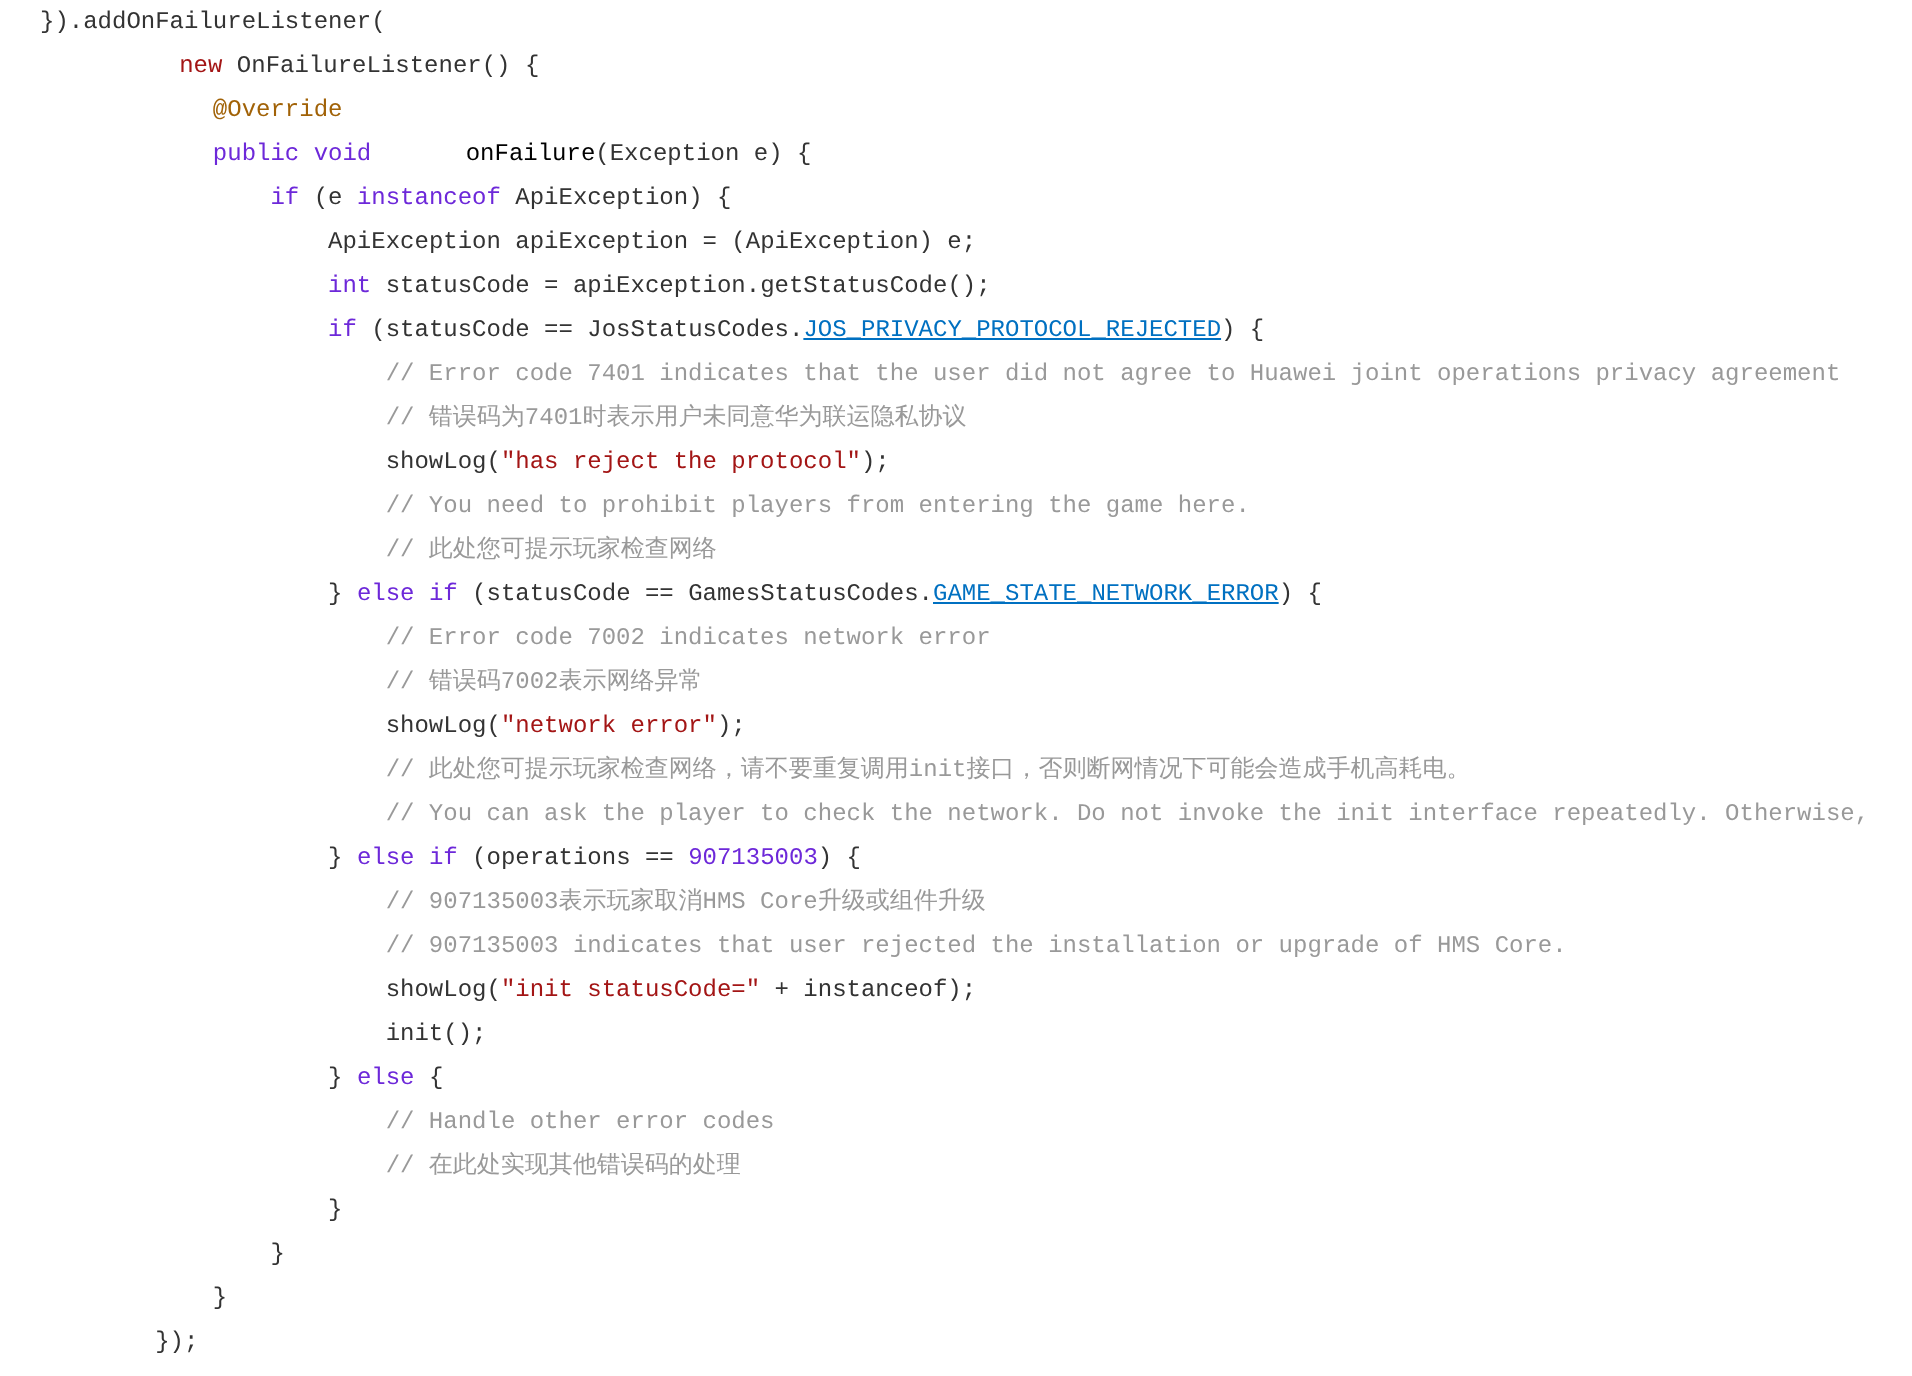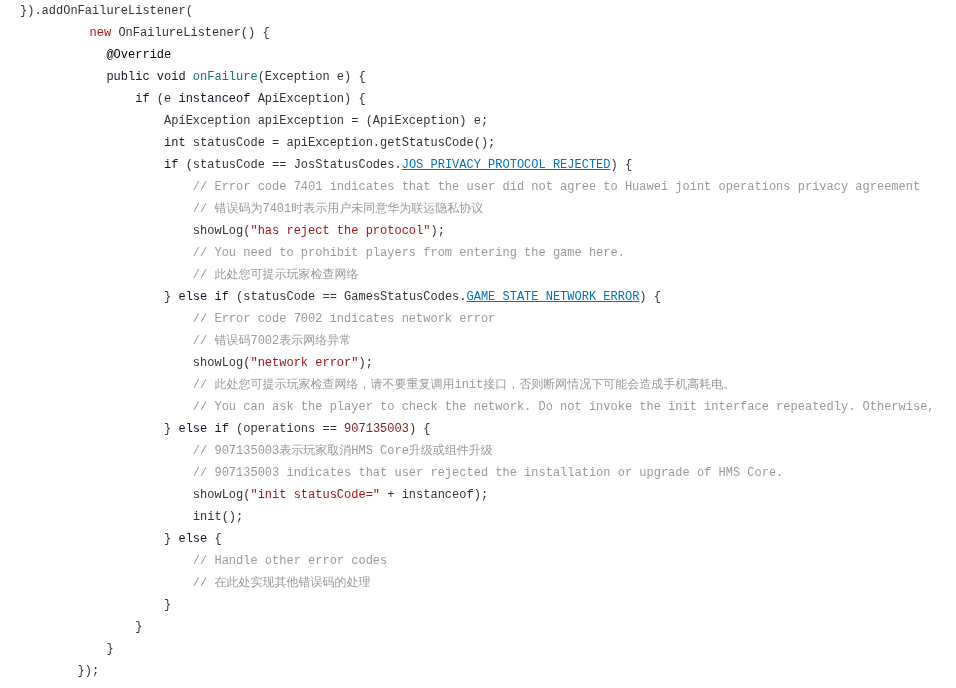--- a/index.html
+++ b/index.html
@@ -8,27 +8,27 @@
     background: #fff;
     font-family: Consolas, "Courier New", monospace;
     font-size: 12px;
     line-height: 22px;
     color: #333;
   }
   .code {
     padding: 0 20px 20px 20px;
     white-space: pre;
   }
-  .kw { color: #0f172a; margin-top: 36px; }         
-  .anno { color: #000000; }          
-  .method { color: #0f766e; }     
+  .kw { color: #6d28d9; margin-top: 36px; }         
+  .anno { color: #a16207; }          
+  .method { color: #000000; padding-left: 40px; }     
   .static { color: #0070c1; text-decoration: underline; }     
   .str { color: #a31515; }        
   .cmt { color: #999; margin-top: 23px; }           
-  .num { color: #7f1d1d; }        
+  .num { color: #6d28d9; }        
   .new { color: #a31515; padding-left: 12px; }
 </style>
 </head>
 <body>
 
 <div class="code"><span><span>}).addOnFailureListener(</span></span>
 <span>        <span class="new">new</span><span> OnFailureListener() {</span></span>
 <span>            <span class="anno">@Override</span></span>
 <span>            <span class="kw">public void</span><span class="method"> onFailure</span><span>(Exception e) {</span></span>
 <span>                <span class="kw">if</span><span> (e </span><span class="kw">instanceof</span><span> ApiException) {</span></span>

